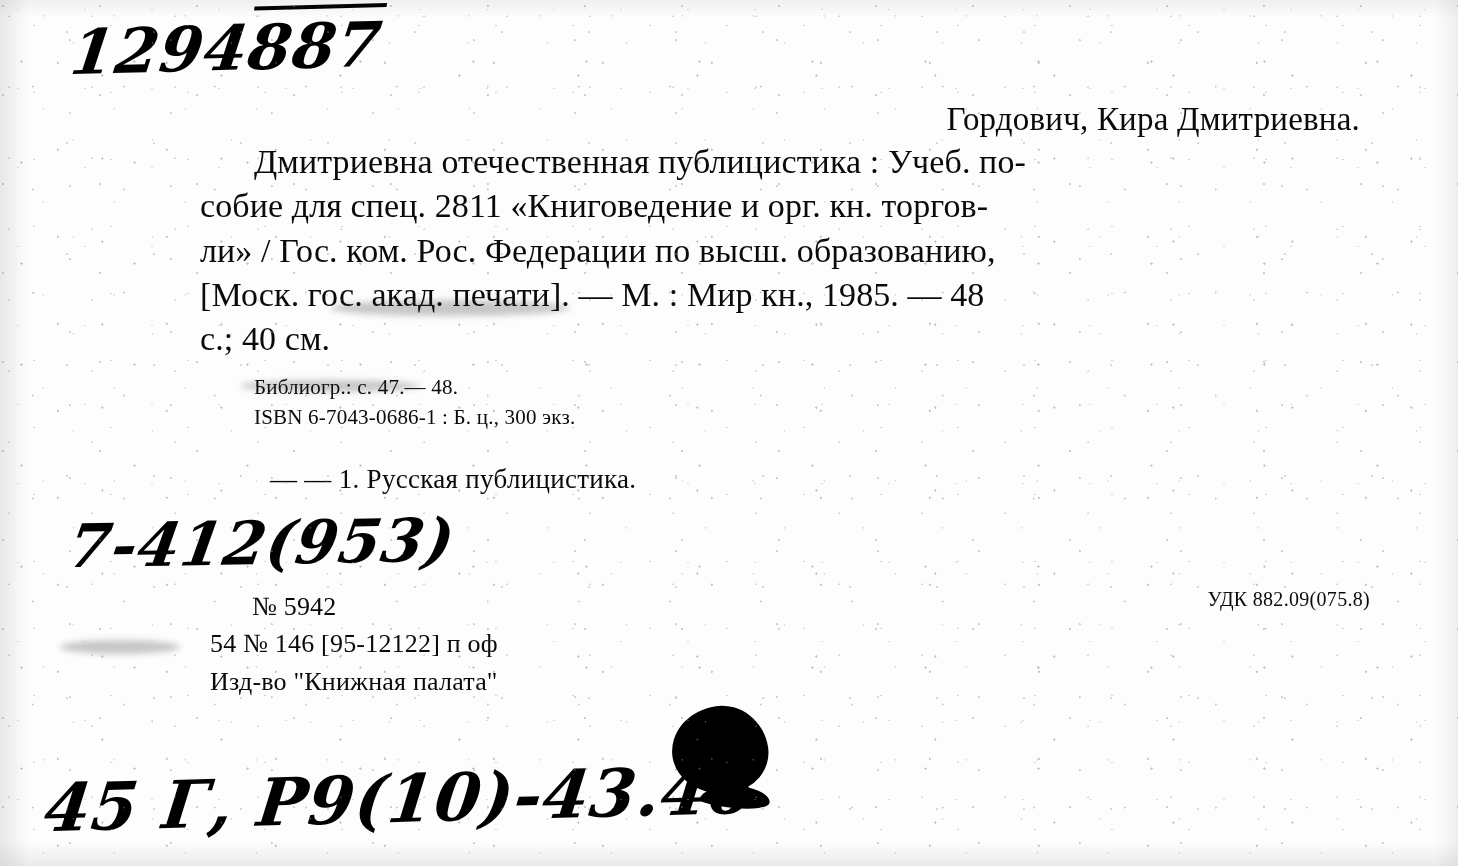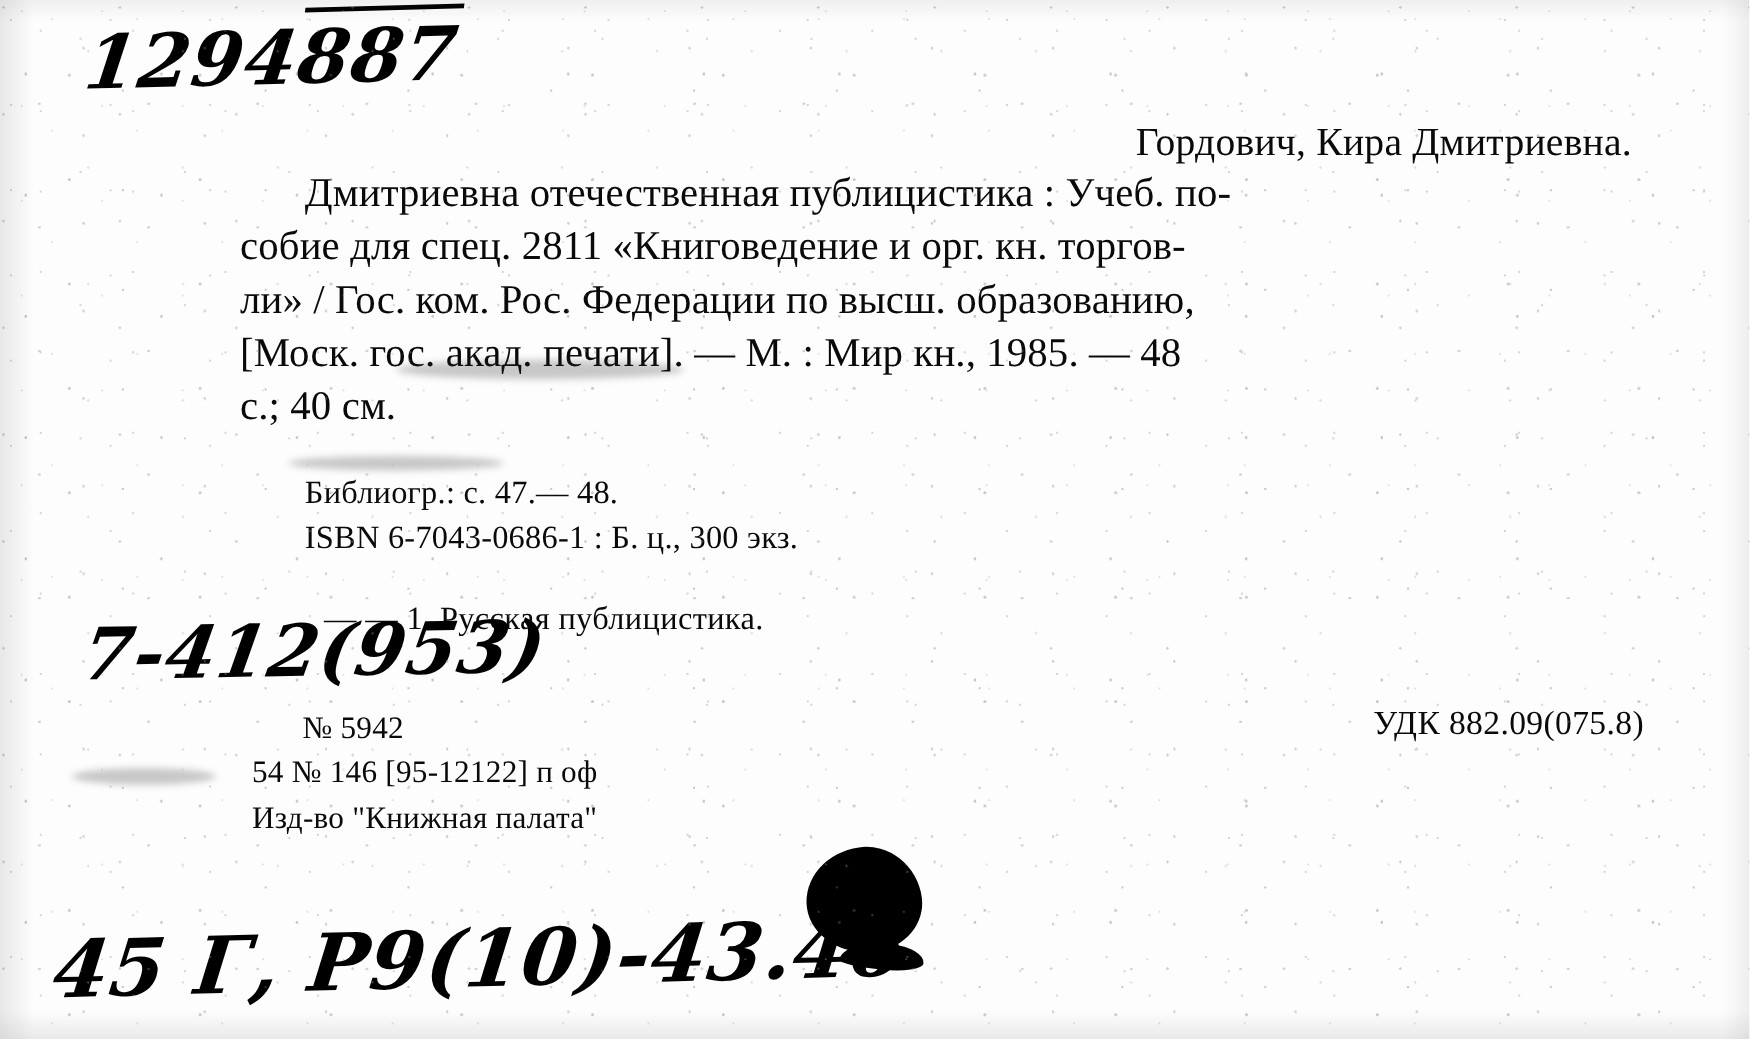--- a/index.html
+++ b/index.html
@@ -101,22 +101,22 @@
   .desc {
     font-size: 34px;
     line-height: 1.30;
     text-align: justify;
     letter-spacing: 0.1px;
     margin-top: 2px;
   }
   .desc .indent { padding-left: 54px; }
 
   .notes {
-    margin-top: 31px;
-    font-size: 27px;
+    margin-top: 12px;
+    font-size: 21px;
     line-height: 1.40;
     padding-left: 54px;
     letter-spacing: 0.2px;
   }
 
   .tracing {
     margin-top: 32px;
     font-size: 27px;
     padding-left: 70px;
     letter-spacing: 0.3px;
@@ -130,21 +130,21 @@
     line-height: 1.44;
     letter-spacing: 0.2px;
   }
   #footer-block .row { white-space: nowrap; }
   #footer-block .indent1 { padding-left: 42px; }
 
   #udc {
     position: absolute;
     right: 88px;
     top: 588px;
-    font-size: 28px;
+    font-size: 20px;
     letter-spacing: 0.3px;
     white-space: nowrap;
   }
 
   #ink-blot {
     position: absolute;
     left: 672px;
     top: 706px;
     width: 96px;
     height: 88px;

